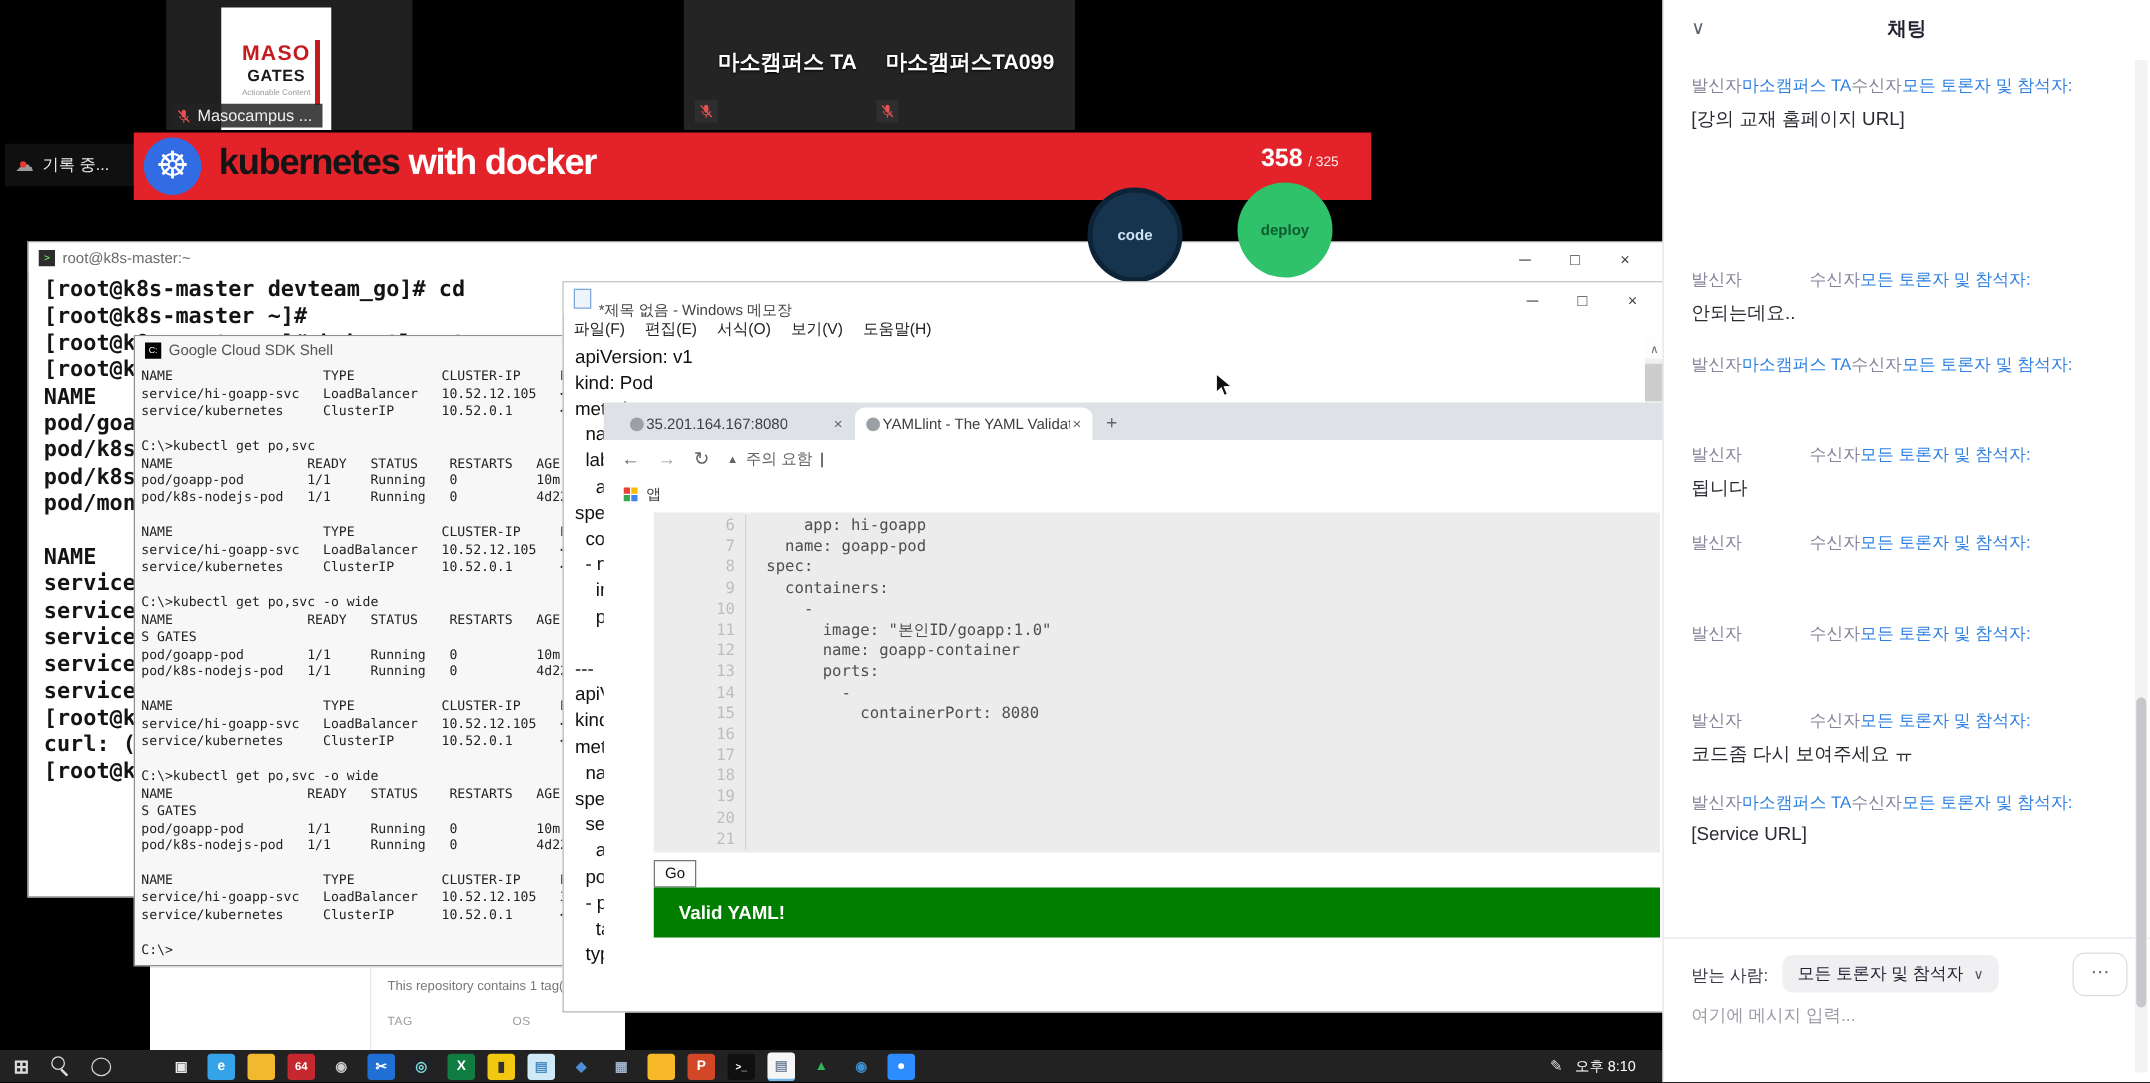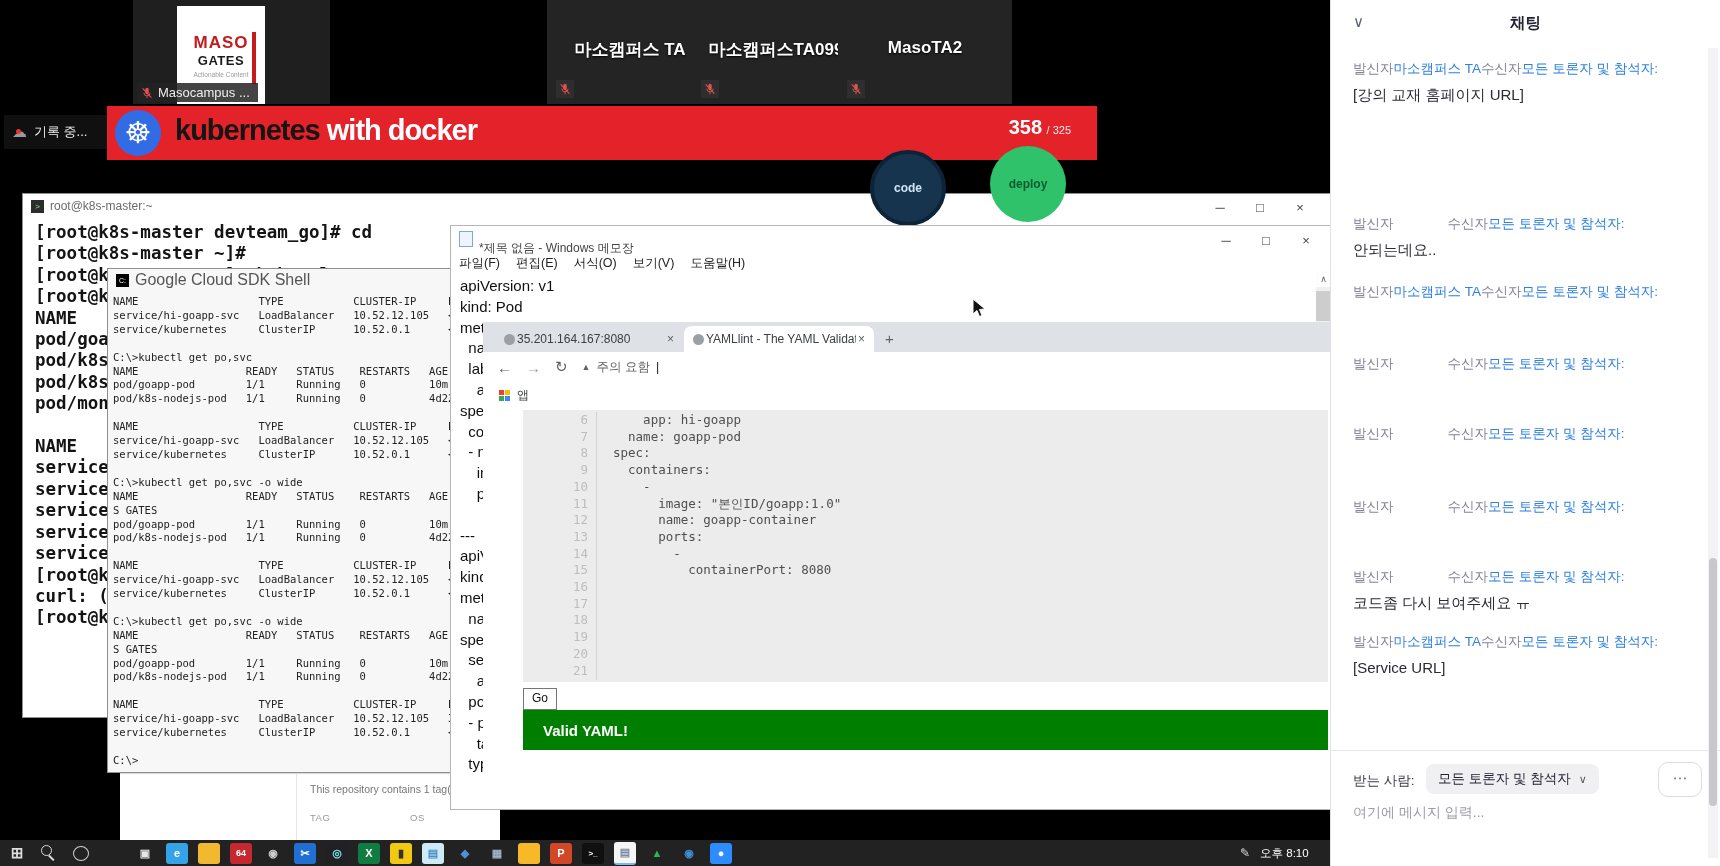--- a/index.html
+++ b/index.html
@@ -162,30 +162,20 @@
   <div class="vtile" style="left:692px;width:143px;">
     <div class="vname">마소캠퍼스TA099</div>
     <div class="micchip">
         <svg width="12" height="12" viewBox="0 0 16 16">
           <path d="M8 1a2.3 2.3 0 0 0-2.3 2.3v4a2.3 2.3 0 0 0 4.6 0v-4A2.3 2.3 0 0 0 8 1z" fill="#e35151"></path>
           <path d="M3.8 7.6a4.2 4.2 0 0 0 8.4 0M8 11.8V15" stroke="#e35151" stroke-width="1.2" fill="none"></path>
           <line x1="2.2" y1="1.8" x2="13.8" y2="14.2" stroke="#e35151" stroke-width="1.5"></line>
         </svg>
       </div>
   </div>
-  <div class="vtile" style="left:838px;width:149px;">
-    <div class="vname">MasoTA2</div>
-    <div class="micchip">
-        <svg width="12" height="12" viewBox="0 0 16 16">
-          <path d="M8 1a2.3 2.3 0 0 0-2.3 2.3v4a2.3 2.3 0 0 0 4.6 0v-4A2.3 2.3 0 0 0 8 1z" fill="#e35151"></path>
-          <path d="M3.8 7.6a4.2 4.2 0 0 0 8.4 0M8 11.8V15" stroke="#e35151" stroke-width="1.2" fill="none"></path>
-          <line x1="2.2" y1="1.8" x2="13.8" y2="14.2" stroke="#e35151" stroke-width="1.5"></line>
-        </svg>
-      </div>
-  </div>
 
   <div class="recbadge">
     <span class="cloud">☁<i></i></span>
     <span class="rectext">기록 중...</span>
   </div>
 
   <div class="banner">
     <div class="k8slogo">☸</div>
     <div class="btxt"><span class="b1">kubernetes</span><span class="b2"> with docker</span></div>
     <div class="bpage"><span class="p1">358</span> <span class="p2">/ 325</span></div>
@@ -225,21 +215,21 @@
   <div class="circ" style="left:870px;top:150px;width:68px;height:68px;background:#17344f;border:4px solid #0d2438;color:#cfe3f5;font-size:12px;">
       <span>code</span>
     </div>
   <div class="circ" style="left:990px;top:146px;width:76px;height:76px;background:#2fc26b;color:#0d5c31;font-size:12px;">
       <span>deploy</span>
     </div>
 
   <div class="win" id="sdk" style="left:107px;top:268px;width:348px;height:505px;background:#f7f7f7;">
     <div class="tbar" style="height:22px;background:#f7f7f7;">
       <span class="sdkicon">C:</span>
-      <span class="ttext" style="color:#555;font-size:16px;">Google Cloud SDK Shell</span>
+      <span class="ttext" style="color:#555;font-size:12px;">Google Cloud SDK Shell</span>
     </div>
     <pre class="mono" style="left:5px;top:26px;">NAME                   TYPE           CLUSTER-IP     E
 service/hi-goapp-svc   LoadBalancer   10.52.12.105   &lt;
 service/kubernetes     ClusterIP      10.52.0.1      &lt;
 
 C:\&gt;kubectl get po,svc
 NAME                 READY   STATUS    RESTARTS   AGE
 pod/goapp-pod        1/1     Running   0          10m
 pod/k8s-nodejs-pod   1/1     Running   0          4d22h
 
@@ -445,20 +435,21 @@
         </div>
         <div class="msg">
           <div><span class="mlabel">발신자</span><span class="mname empty"></span><span class="mlabel">수신자</span><span class="mname">모든 토론자 및 참석자:</span></div>
           <div class="mbody">안되는데요..</div>
         </div>
         <div class="msg">
           <div><span class="mlabel">발신자</span><span class="mname">마소캠퍼스 TA</span><span class="mlabel">수신자</span><span class="mname">모든 토론자 및 참석자:</span></div>
         </div>
         <div class="msg">
           <div><span class="mlabel">발신자</span><span class="mname empty"></span><span class="mlabel">수신자</span><span class="mname">모든 토론자 및 참석자:</span></div>
+          <div class="mbody">됩니다</div>
         </div>
         <div class="msg">
           <div><span class="mlabel">발신자</span><span class="mname empty"></span><span class="mlabel">수신자</span><span class="mname">모든 토론자 및 참석자:</span></div>
         </div>
         <div class="msg">
           <div><span class="mlabel">발신자</span><span class="mname empty"></span><span class="mlabel">수신자</span><span class="mname">모든 토론자 및 참석자:</span></div>
         </div>
         <div class="msg">
           <div><span class="mlabel">발신자</span><span class="mname empty"></span><span class="mlabel">수신자</span><span class="mname">모든 토론자 및 참석자:</span></div>
           <div class="mbody">코드좀 다시 보여주세요 ㅠ</div>

